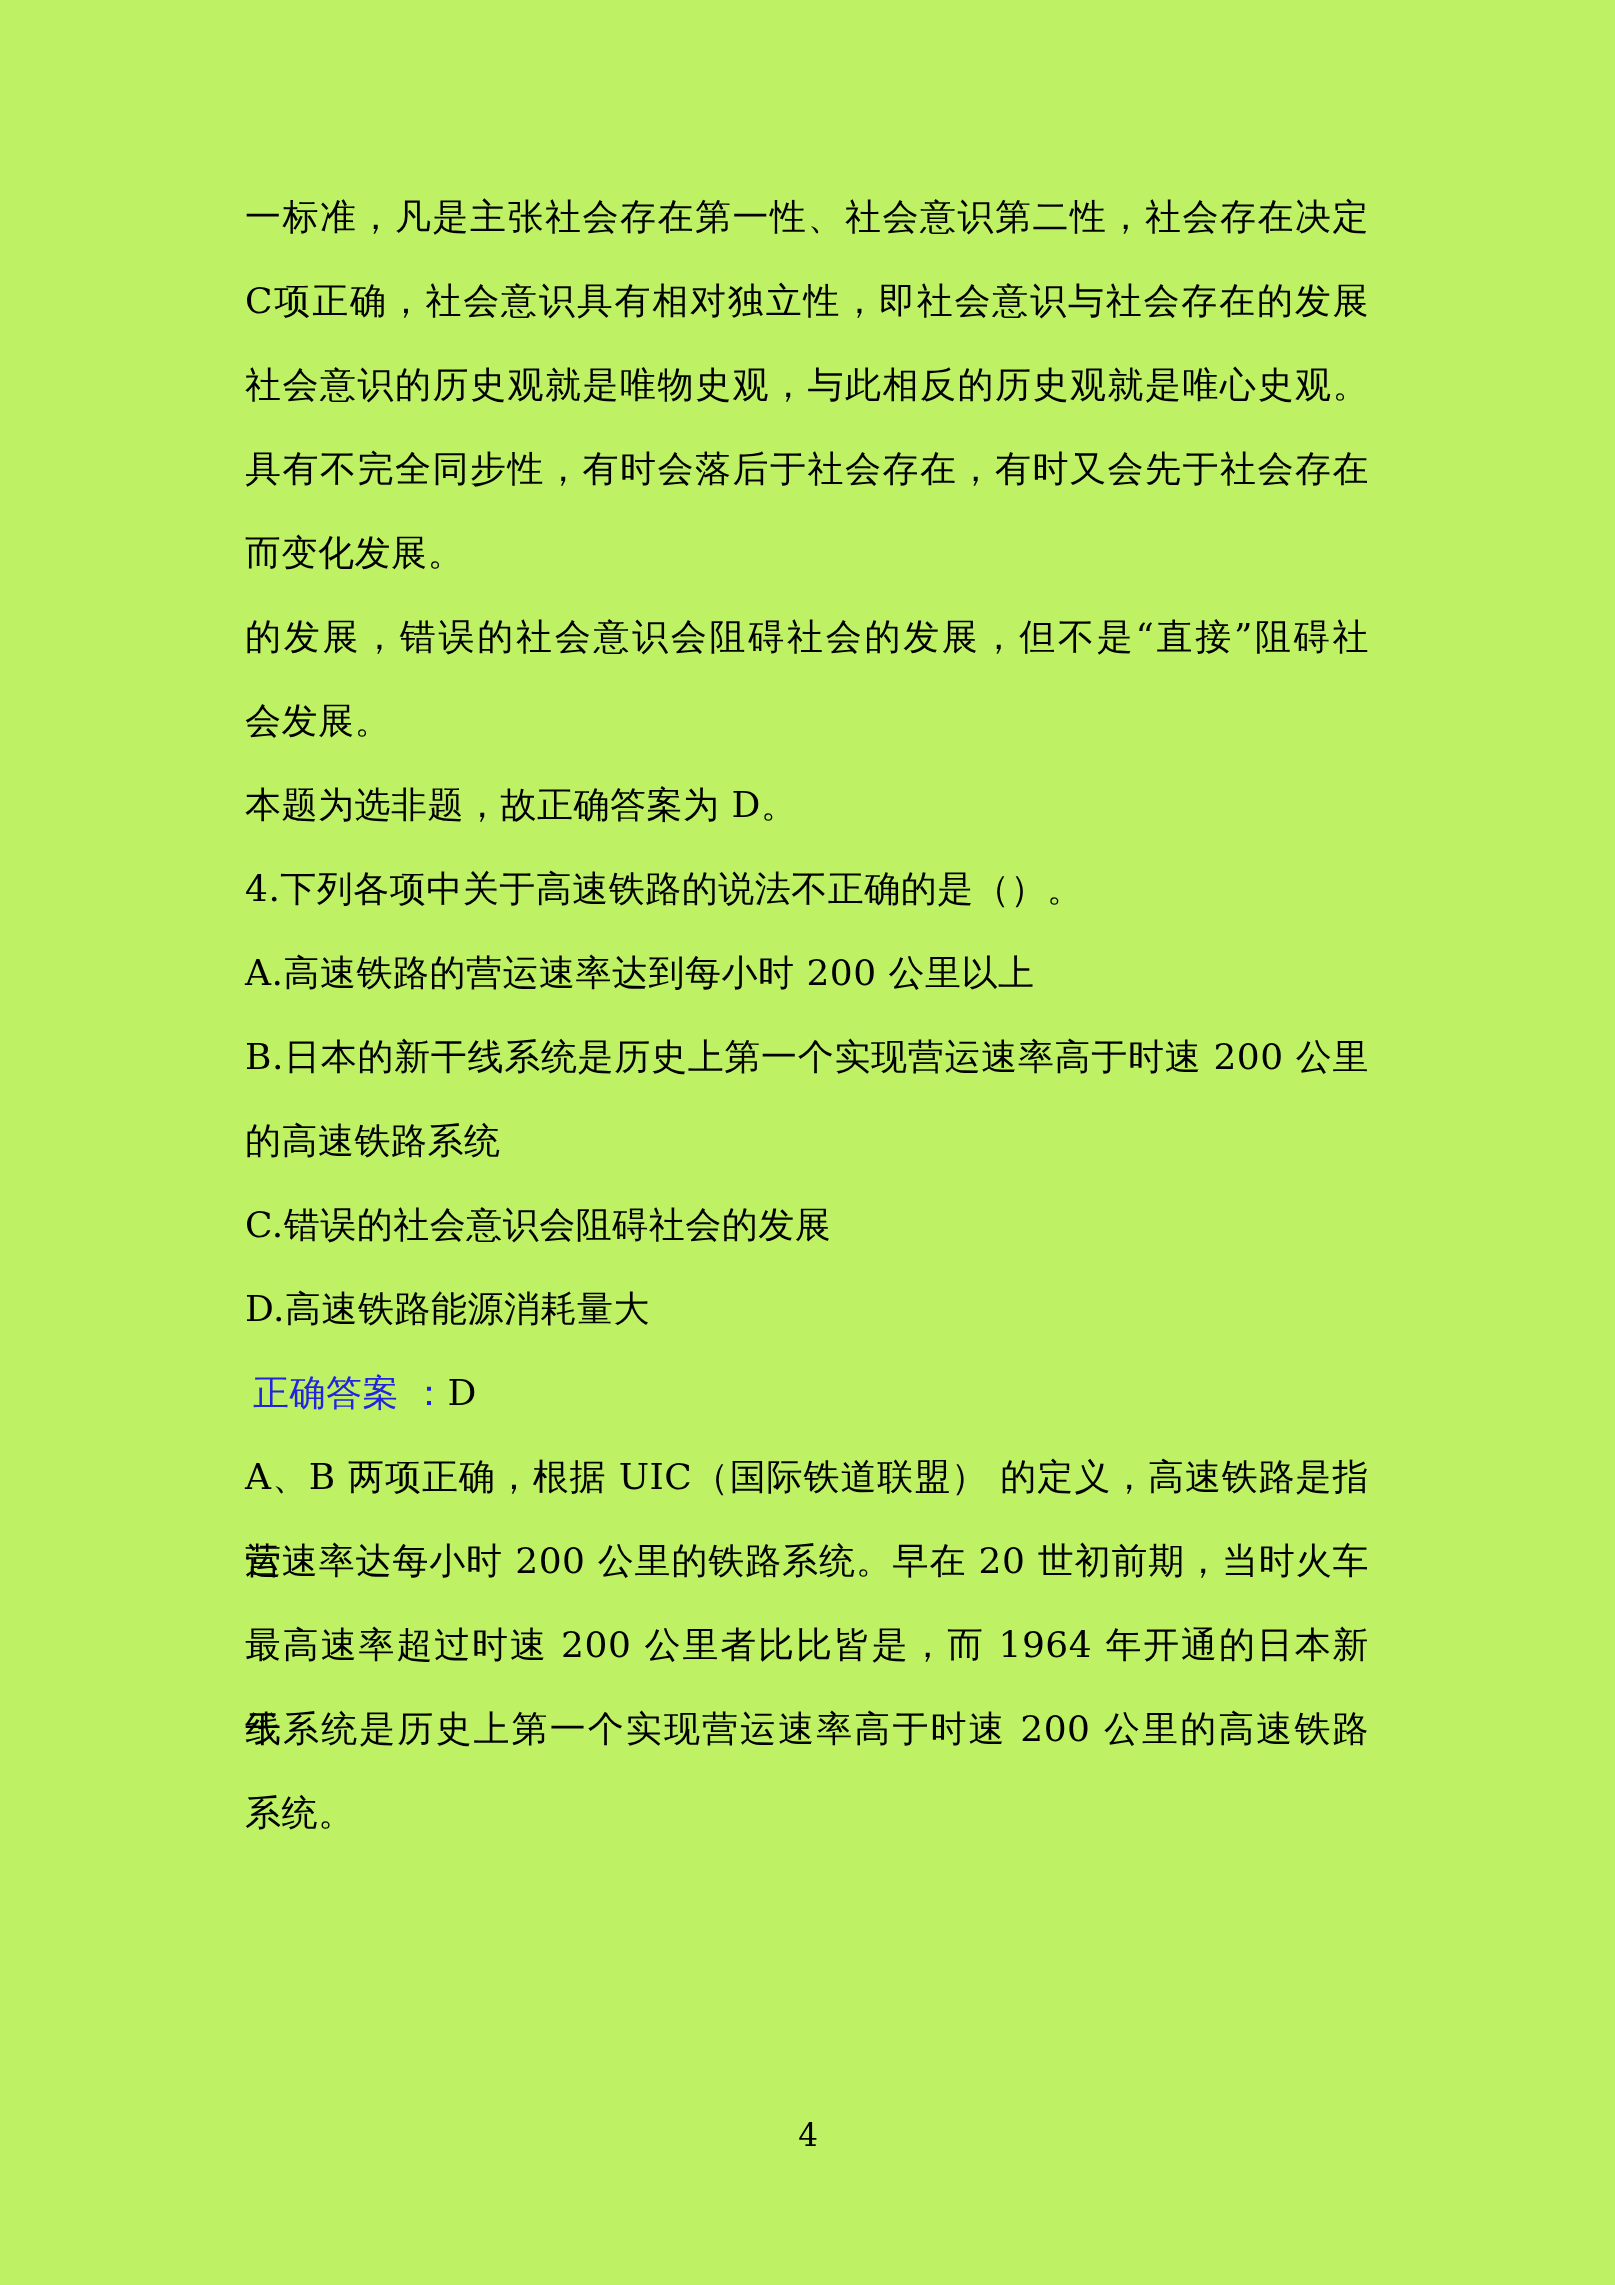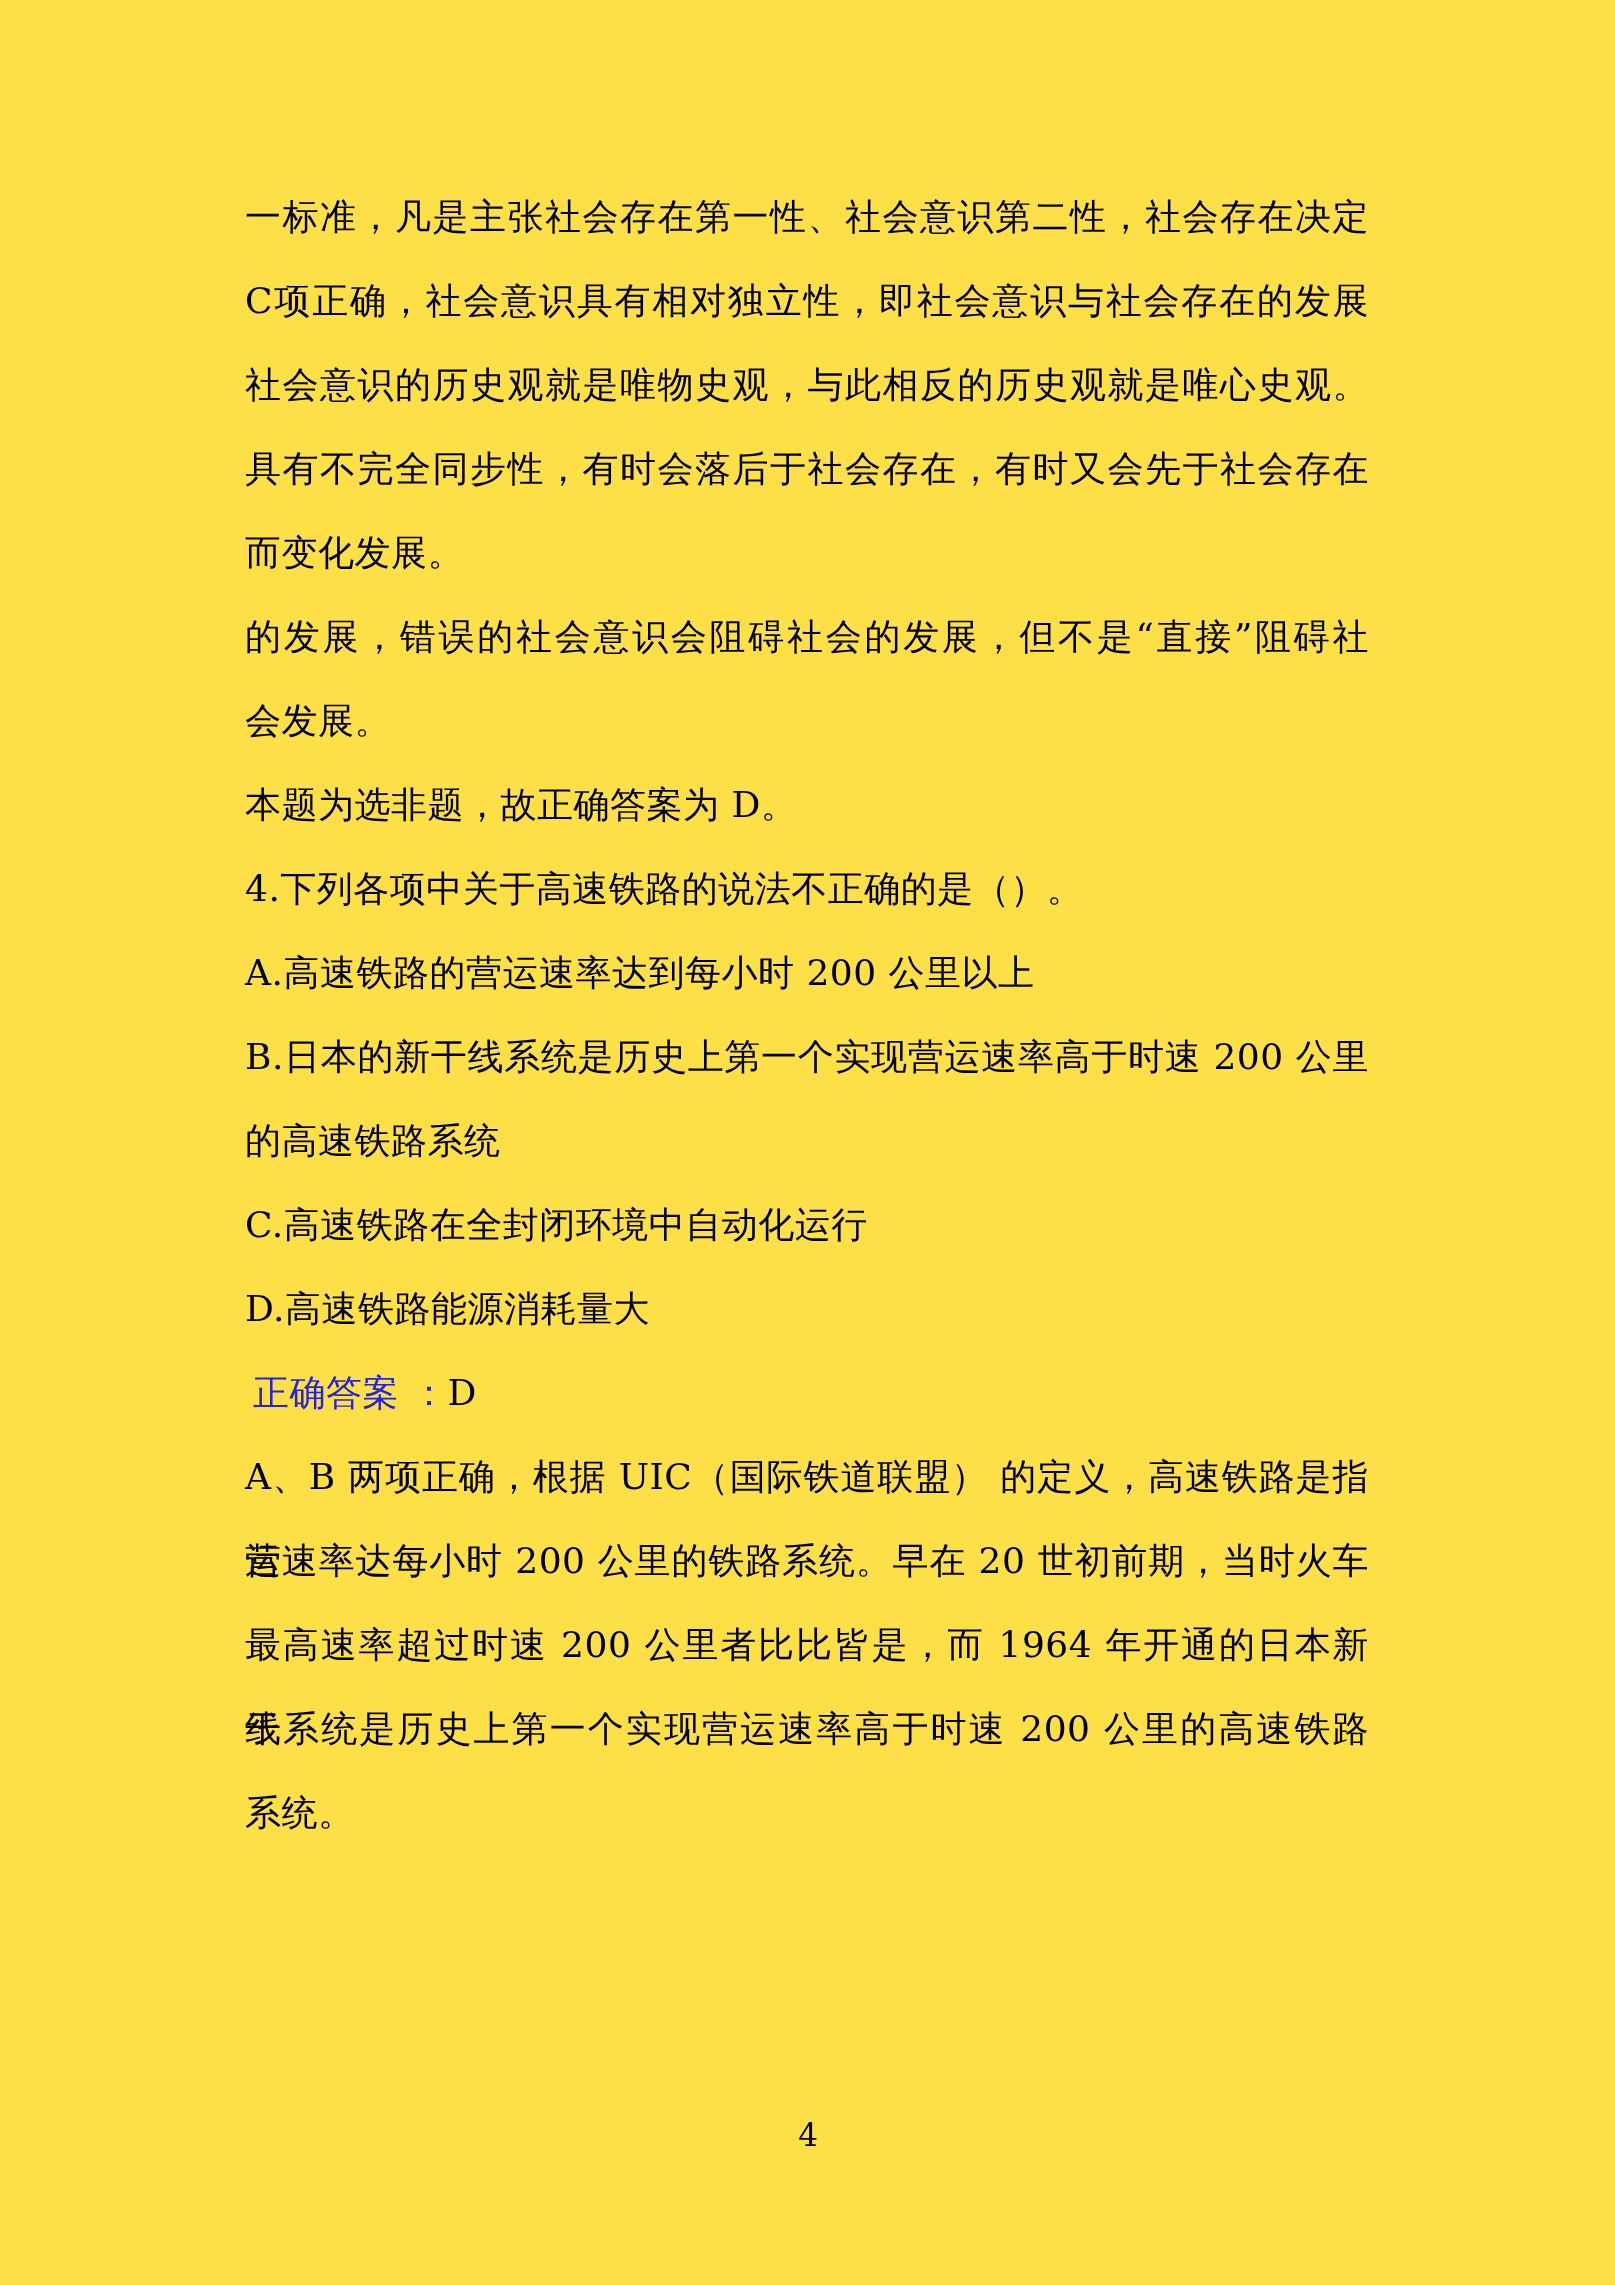--- a/index.html
+++ b/index.html
@@ -11,21 +11,21 @@
     width: 1616px;
     height: 2285px;
     position: relative;
     font-family: "DejaVu Serif", "Liberation Serif", serif;
     color: #000000;
     overflow: hidden;
   }
   .page {
     position: absolute;
     inset: 0;
-    background: #fde047;
+    background: #bef264;
   }
   .text-block {
     position: absolute;
     left: 245px;
     top: 175px;
     width: 1124px;
   }
   .line {
     height: 84px;
     line-height: 84px;
@@ -71,21 +71,21 @@
       <div class="line justify">社会意识的历史观就是唯物史观，与此相反的历史观就是唯心史观。</div>
       <div class="line justify">具有不完全同步性，有时会落后于社会存在，有时又会先于社会存在</div>
       <div class="line left">而变化发展。</div>
       <div class="line justify">的发展，错误的社会意识会阻碍社会的发展，但不是“直接”阻碍社</div>
       <div class="line left">会发展。</div>
       <div class="line left">本题为选非题，故正确答案为 D。</div>
       <div class="line left">4.下列各项中关于高速铁路的说法不正确的是（）。</div>
       <div class="line left">A.高速铁路的营运速率达到每小时 200 公里以上</div>
       <div class="line justify">B.日本的新干线系统是历史上第一个实现营运速率高于时速 200 公里</div>
       <div class="line left">的高速铁路系统</div>
-      <div class="line left">C.高速铁路在全封闭环境中自动化运行</div>
+      <div class="line left">C.错误的社会意识会阻碍社会的发展</div>
       <div class="line left">D.高速铁路能源消耗量大</div>
       <div class="line left"><span class="answer-label" style="color: rgb(36, 36, 222); margin-left: 8px;">正确答案 ：</span><span style="color: rgb(0, 0, 0);">D</span></div>
       <div class="line justify">A、B 两项正确，根据 UIC（国际铁道联盟） 的定义，高速铁路是指营</div>
       <div class="line justify">运速率达每小时 200 公里的铁路系统。早在 20 世初前期，当时火车</div>
       <div class="line justify">最高速率超过时速 200 公里者比比皆是，而 1964 年开通的日本新干</div>
       <div class="line justify">线系统是历史上第一个实现营运速率高于时速 200 公里的高速铁路</div>
       <div class="line left">系统。</div>
     </div>
 
   <div class="page-footer">

